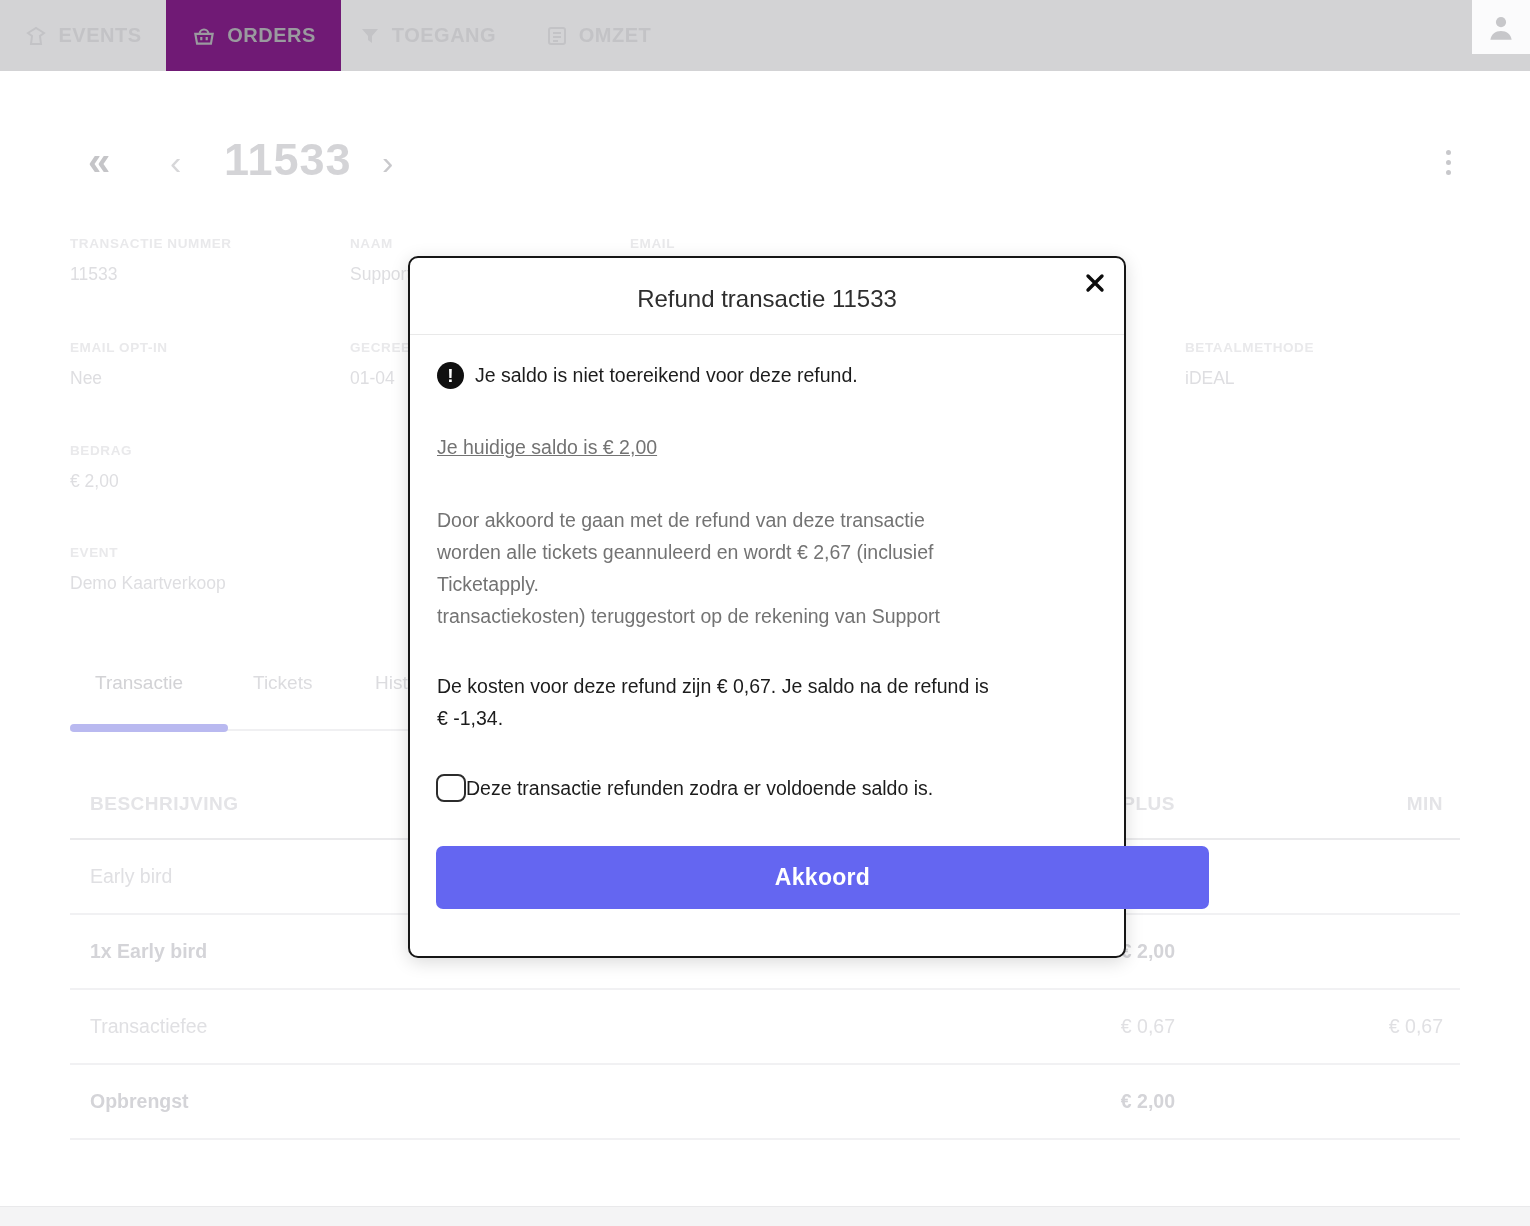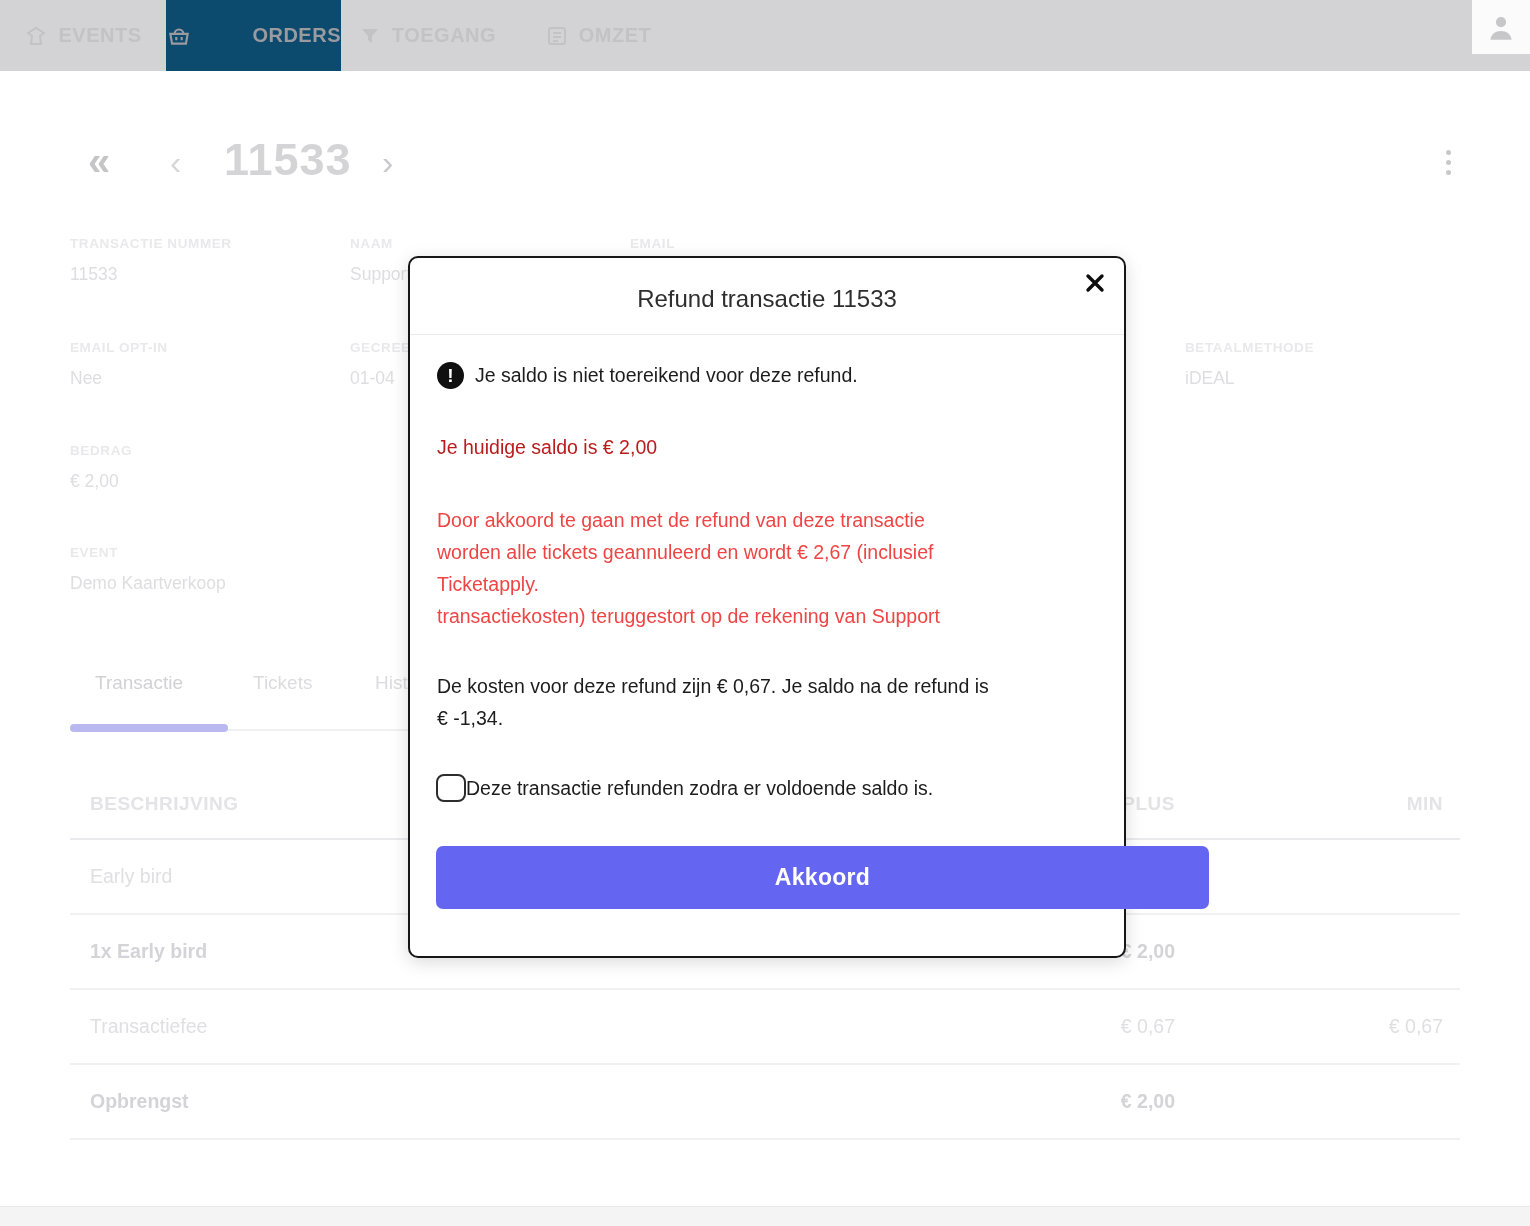--- a/index.html
+++ b/index.html
@@ -7,21 +7,21 @@
               font-family:"Liberation Sans","DejaVu Sans",sans-serif; }
   .stage { position:relative; width:1530px; height:1226px; background:#fff; }
 
   
   .navbar { position:absolute; left:0; top:0; width:1530px; height:71px;
             background:#d3d3d5; display:flex; }
   .nav-tab { height:71px; display:flex; align-items:center; justify-content:center;
              gap:10px; color:#c3c3c6; font-weight:bold; font-size:20px;
              letter-spacing:.5px; cursor:pointer; }
   .nav-tab .ticon { display:flex; color:inherit; }
-  .nav-tab.active { background:#0c4a6e; color:#9a9a9f;justify-content:space-between; }
+  .nav-tab.active { background:#701a75; color:#9a9a9f; }
   .t-events { width:166px; }
   .t-orders { width:175px; }
   .t-toegang { width:172px; }
   .t-omzet { width:170px; }
   .avatar-box { position:absolute; right:0; top:0; width:58px; height:54px;
                 background:#fbfbfc; display:flex; align-items:center; justify-content:center; }
   .avatar-box svg { color:#c7c7ca; }
 
   
   .pg-first { position:absolute; left:88px; top:138px; font-size:40px; font-weight:bold;
@@ -73,22 +73,22 @@
   .m-close { position:absolute; top:12px; right:16px; width:26px; height:26px;
              cursor:pointer; display:flex; align-items:center; justify-content:center; }
   .m-divider { position:absolute; left:0; top:76px; width:100%; height:1px; background:#e9e9e9; }
 
   .m-warning { position:absolute; left:27px; top:104px; display:flex; align-items:center; gap:11px; }
   .warn-icon { width:27px; height:27px; border-radius:50%; background:#101010; color:#fff;
                display:flex; align-items:center; justify-content:center;
                font-weight:bold; font-size:19px; flex:0 0 27px; }
   .m-warning .wtxt { font-size:19.5px; color:#1c1c1c; }
 
-  .m-saldo { position:absolute; left:27px; top:178px; font-size:19.5px; color:#b91c1c; }
-  .m-para  { position:absolute; left:27px; top:246px; font-size:19.5px; color:#ef4444;
+  .m-saldo { position:absolute; left:27px; top:178px; font-size:19.5px; color:#737373;text-decoration:underline; }
+  .m-para  { position:absolute; left:27px; top:246px; font-size:19.5px; color:#737373;
              line-height:32px; }
   .m-costs { position:absolute; left:27px; top:412px; font-size:19.5px; color:#1c1c1c;
              line-height:32px; }
 
   .m-check { position:absolute; left:26px; top:516px; display:flex; align-items:center; gap:0; }
   .checkbox { width:30px; height:28px; border:2px solid #2c2c2c; border-radius:8px;
               background:#fff; cursor:pointer; flex:0 0 30px; }
   .m-check .clbl { font-size:19.5px; color:#1c1c1c; }
 
   .m-btn { position:absolute; left:26px; top:588px; width:773px; height:63px;

